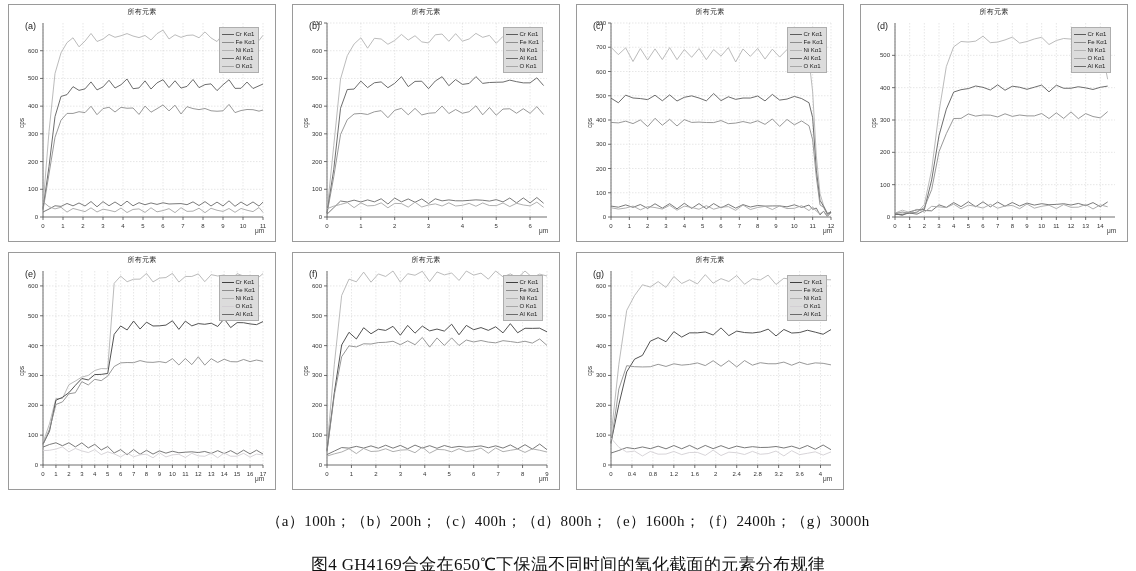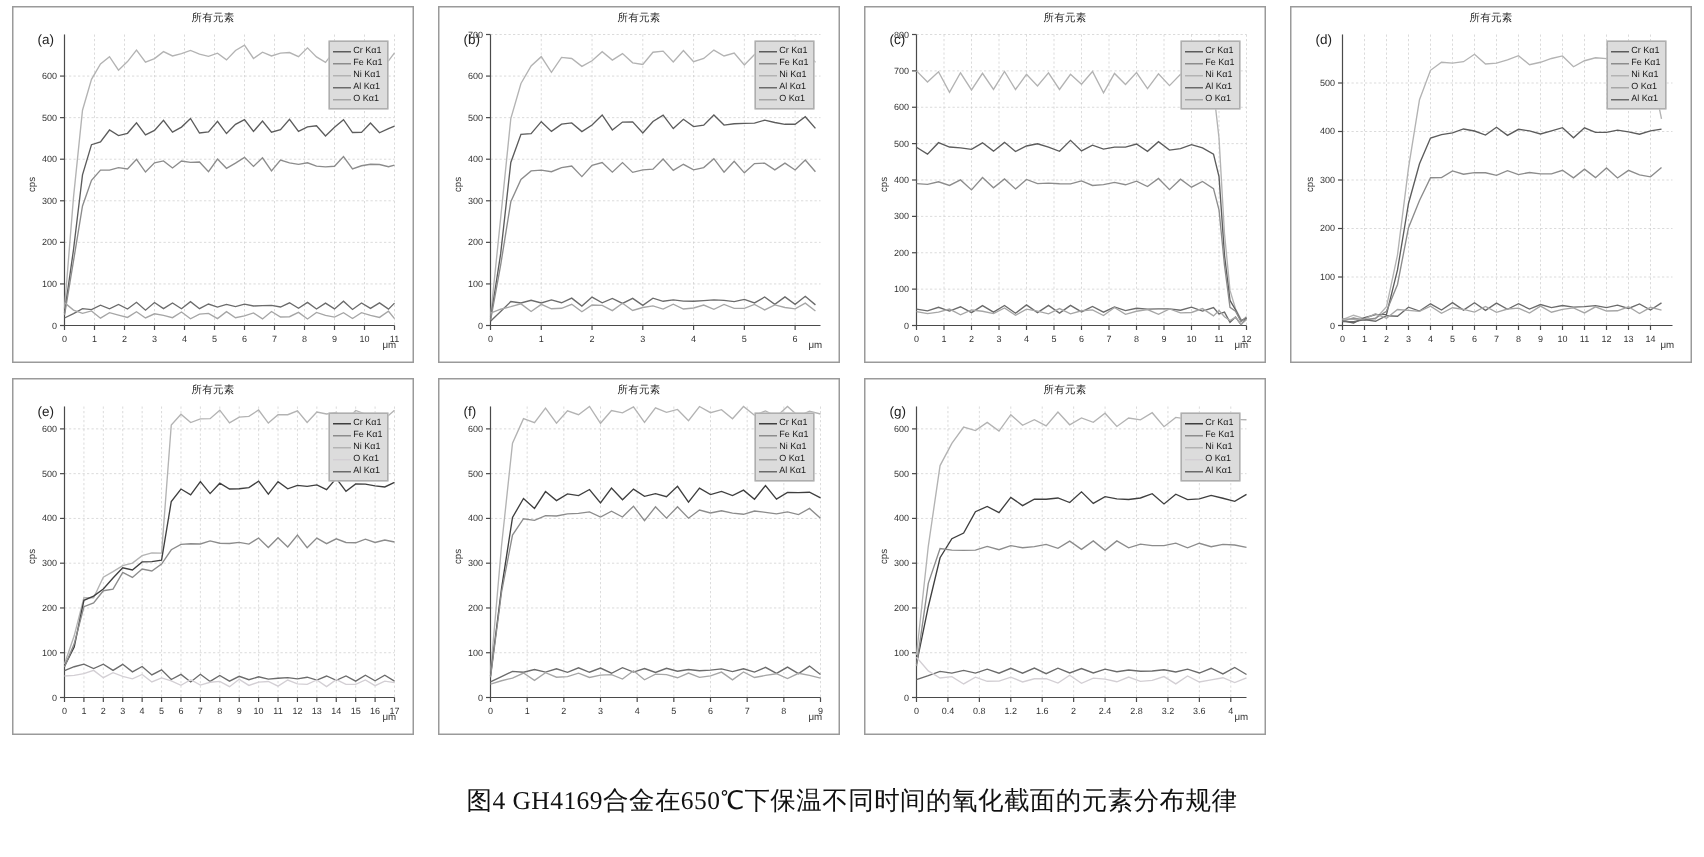--- a/index.html
+++ b/index.html
@@ -879,14 +879,15 @@
           <span class="legend-swatch">
             <i style="background: rgb(107, 107, 107);"></i>
           </span>
           <span class="legend-label">Al Kα1</span>
         </div>
       </div>
     </div>
   </div>
 
 <div class="caption-block">
+  <div class="caption-line1">（a）100h；（b）200h；（c）400h；（d）800h；（e）1600h；（f）2400h；（g）3000h</div>
   <div class="caption-line2">图4  GH4169合金在650℃下保温不同时间的氧化截面的元素分布规律</div>
 </div>
 
 </body></html>

